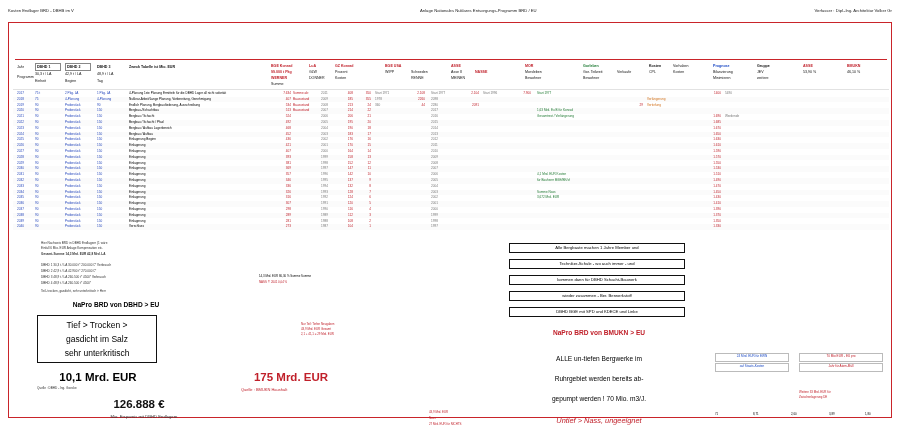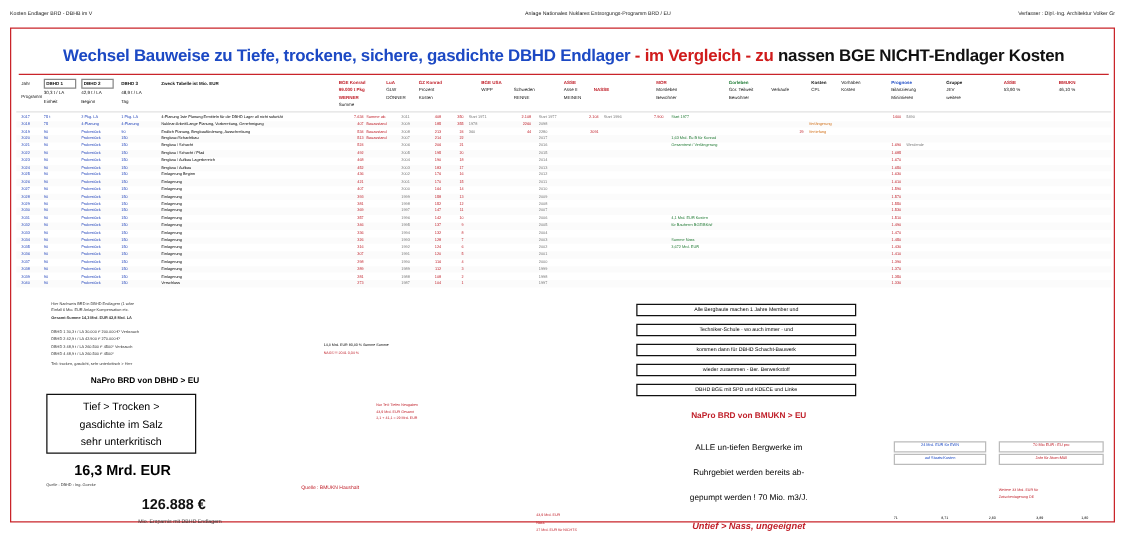--- a/index.html
+++ b/index.html
@@ -83,23 +83,20 @@
 
   <div class="topbar">
     <span class="t-left">Kosten Endlager BRD - DBHB im V</span>
     <span class="t-mid">Anlage Nationales Nuklares Entsorgungs-Programm BRD / EU</span>
     <span class="t-right">Verfasser : Dipl.-Ing. Architektur Volker Gr</span>
   </div>
 
   <div class="sheet">
     <div class="sheet-inner">
 
-      <div class="title">
-        <span class="t-blue">Wechsel Bauweise zu Tiefe, trockene, sichere, gasdichte DBHD Endlager</span><span class="t-red"> - im Vergleich - zu </span><span class="t-black">nassen BGE NICHT-Endlager Kosten</span>
-      </div>
       <div class="title-rule"></div>
 
       <div class="hdr">
         <span class="cell" style="left:4px;top:2px;">Jahr</span>
         <span class="cell" style="left:4px;top:12px;">Programm</span>
 
         <div class="box" style="left:22px;top:0;width:26px;height:8px;"></div>
         <span class="cell" style="left:24px;top:1.5px;font-weight:bold;">DBHD 1</span>
         <span class="cell" style="left:22px;top:9px;">30,3 t / LA</span>
         <span class="cell" style="left:22px;top:16px;">Einheit</span>
@@ -755,30 +752,31 @@
       <div class="footnote" style="left:32px;top:240px;width:210px;">DBHD 1   30,3 t / LA   30.000 t*   200.000 €*   Verbrauch</div>
       <div class="footnote" style="left:32px;top:246px;width:210px;">DBHD 2   42,9 t / LA   42.900 t*   270.000 €*</div>
       <div class="footnote" style="left:32px;top:252px;width:210px;">DBHD 3   48,9 t / LA   260.500 t*   4500*   Verbrauch</div>
       <div class="footnote" style="left:32px;top:258px;width:210px;">DBHD 4   48,9 t / LA   260.500 t*   4500*</div>
       <div class="footnote" style="left:32px;top:266px;width:210px;">Teil- trocken, gasdicht, sehr unterkritisch &gt; Herr</div>
 
       <div class="stmt" style="left:22px;top:276px;width:170px;font-size:6.6px;font-weight:bold;">NaPro BRD von DBHD &gt; EU</div>
 
       <div class="bigbox" style="left:28px;top:292px;width:120px;height:48px;">
         <span class="ln" style="margin-top:4px;font-size:8.5px;">Tief &gt; Trocken &gt;</span>
-        <span class="ln" style="margin-top:4px;font-size:8.5px;">gasdichte im Salz</span>
+        <span class="ln" style="margin-top:4px;font-size:8.5px;">gasdicht im Salz</span>
         <span class="ln" style="margin-top:4px;font-size:8.5px;">sehr unterkritisch</span>
       </div>
 
-      <div class="stmt stmt-b" style="left:14px;top:348px;width:150px;">16,3 Mrd. EUR</div>
+      <div class="stmt stmt-b" style="left:14px;top:348px;width:150px;">10,1 Mrd. EUR</div>
       <div class="footnote" style="left:28px;top:363px;width:140px;">Quelle : DBHD - Ing. Goecke</div>
 
       <div class="stmt stmt-b" style="left:60px;top:375px;width:140px;color:#111;">126.888 €</div>
       <div class="footnote" style="left:50px;top:392px;width:170px;text-align:center;font-size:4.2px;">Mio. Ersparnis mit DBHD Endlagern</div>
 
+      <div class="stmt stmt-b" style="left:212px;top:348px;width:140px;color:#c0202a;">175 Mrd. EUR</div>
       <div class="footnote" style="left:232px;top:365px;width:140px;color:#c0202a;font-size:4px;">Quelle : BMUKN Haushalt</div>
 
       <div class="xsmall red" style="position:absolute;left:292px;top:300px;width:70px;">Nur Teil: Tiefen Neugaben</div>
       <div class="xsmall red" style="position:absolute;left:292px;top:305px;width:70px;">43,9 Mrd. EUR Gesamt</div>
       <div class="xsmall red" style="position:absolute;left:292px;top:310px;width:70px;">2,1 + 41,1 = 29 Mrd. EUR</div>
       <div class="xsmall" style="position:absolute;left:250px;top:252px;width:120px;">14,3 Mrd. EUR   80,30 % Summe   Summe</div>
       <div class="xsmall red" style="position:absolute;left:250px;top:258px;width:120px;">NASS !!!      2041           0,04 %</div>
       <div class="xsmall red" style="position:absolute;left:420px;top:388px;width:90px;">43,9 Mrd. EUR</div>
       <div class="xsmall red" style="position:absolute;left:420px;top:394px;width:90px;">Nass</div>
       <div class="xsmall red" style="position:absolute;left:420px;top:400px;width:110px;">27 Mrd. EUR für NICHTS</div>
@@ -787,21 +785,21 @@
       <div class="cbox" style="left:500px;top:236px;width:176px;height:10px;font-size:4.2px;">Techniker-Schule - wo auch immer - und</div>
       <div class="cbox" style="left:500px;top:252px;width:176px;height:10px;font-size:4.2px;">kommen dann für DBHD Schacht-Bauwerk</div>
       <div class="cbox" style="left:500px;top:268px;width:176px;height:10px;font-size:4.2px;">wieder zusammen - Ber. Berwerkstoff</div>
       <div class="cbox" style="left:500px;top:284px;width:176px;height:10px;font-size:4.2px;">DBHD BGE mit SPD und KDECE und Linke</div>
 
       <div class="stmt" style="left:500px;top:304px;width:180px;font-size:6.6px;font-weight:bold;color:#c0202a;">NaPro BRD von BMUKN &gt; EU</div>
 
       <div class="stmt" style="left:480px;top:330px;width:220px;font-size:6.6px;text-align:center;">ALLE un-tiefen Bergwerke im</div>
       <div class="stmt" style="left:480px;top:350px;width:220px;font-size:6.6px;text-align:center;">Ruhrgebiet werden bereits ab-</div>
       <div class="stmt" style="left:480px;top:370px;width:220px;font-size:6.6px;text-align:center;">gepumpt werden ! 70 Mio. m3/J.</div>
-      <div class="stmt" style="left:480px;top:392px;width:220px;font-size:7.4px;text-align:center;color:#c0202a;font-weight:bold;font-style:italic;">Untief &gt; Nass, ungeeignet</div>
+      <div class="stmt" style="left:480px;top:392px;width:220px;font-size:7.4px;text-align:center;color:#c0202a;font-weight:normal;font-style:italic;">Untief &gt; Nass, ungeeignet</div>
 
       <div class="rbox" style="left:706px;top:330px;width:74px;height:9px;color:#1b49c4;">24 Mrd. EUR für EWN</div>
       <div class="rbox" style="left:706px;top:340px;width:74px;height:9px;color:#1b49c4;">auf Staats-Kosten</div>
       <div class="rbox" style="left:790px;top:330px;width:84px;height:9px;color:#c0202a;">70 Mio EUR - EU pro</div>
       <div class="rbox" style="left:790px;top:340px;width:84px;height:9px;color:#c0202a;">Jahr für Atom-Müll</div>
 
       <div class="xsmall" style="position:absolute;left:706px;top:390px;">71</div>
       <div class="xsmall" style="position:absolute;left:744px;top:390px;">8,71</div>
       <div class="xsmall" style="position:absolute;left:782px;top:390px;">2,60</div>
       <div class="xsmall" style="position:absolute;left:820px;top:390px;">3,89</div>

